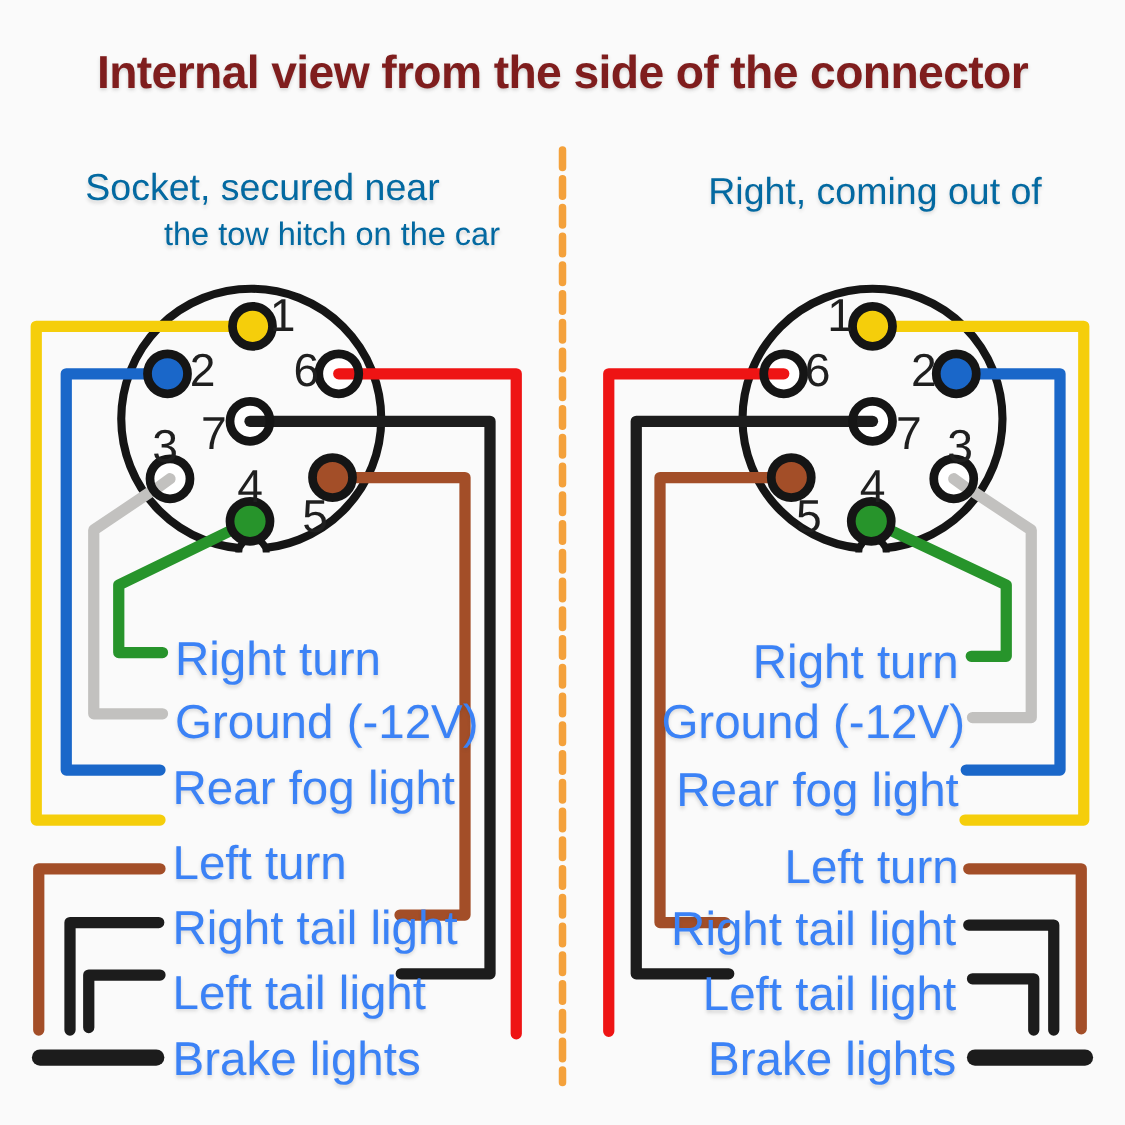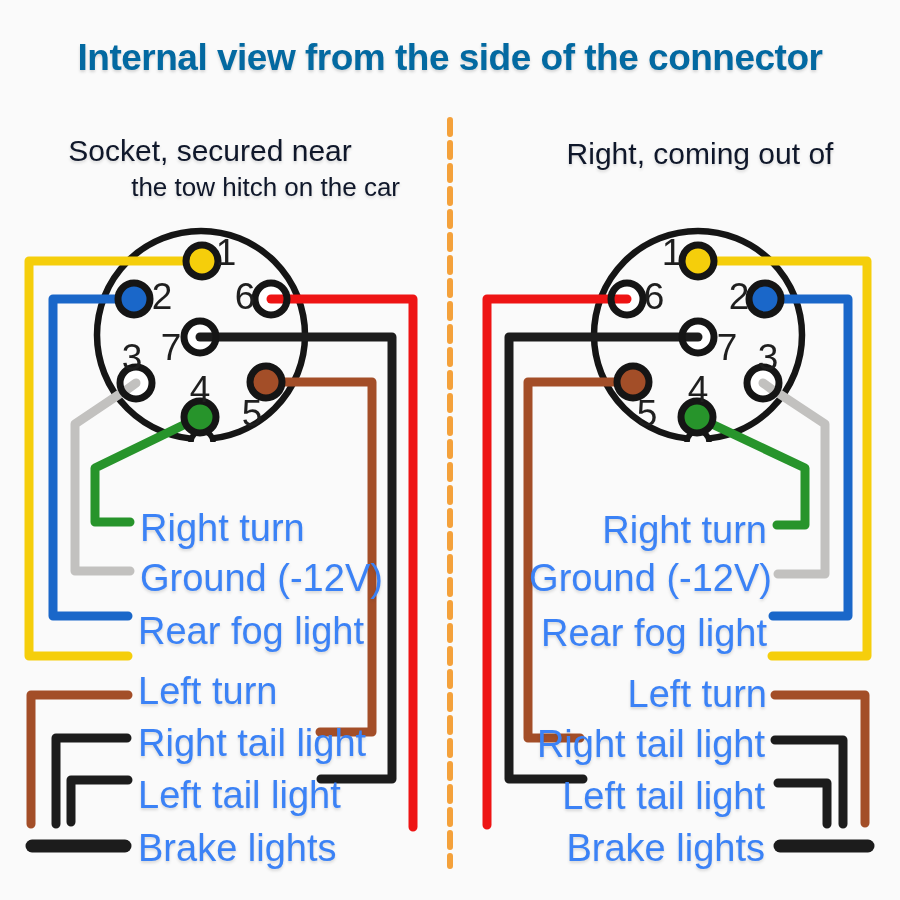--- a/index.html
+++ b/index.html
@@ -2,24 +2,24 @@
 <html><head>
 <meta charset="utf-8">
 <style>
   html,body{margin:0;padding:0;background:#e9e9e9;}
   .canvas{
     position:relative;width:900px;height:900px;background:#FAFAFA;
     font-family:"Liberation Sans","DejaVu Sans",sans-serif;overflow:hidden;
   }
   .title{
     position:absolute;top:37px;left:0;width:900px;text-align:center;
-    font-size:37px;font-weight:700;color:#0369a1;letter-spacing:-0.5px;
+    font-size:37px;font-weight:700;color:#7f1d1d;letter-spacing:-0.5px;
     text-shadow:0 2px 3px rgba(60,60,60,.20);
   }
-  .hd{position:absolute;text-align:center;color:#0f172a;text-shadow:0 2px 3px rgba(60,60,60,.18);}
+  .hd{position:absolute;text-align:center;color:#0369a1;text-shadow:0 2px 3px rgba(60,60,60,.18);}
   .hd-left{top:132px;left:20px;width:380px;}
   .hd-right{top:135px;left:520px;width:360px;}
   .hd .l1{font-size:30px;line-height:37px;}
   .hd-left .l2{font-size:26px;line-height:36px;text-align:right;}
   .hd-right .l2{font-size:29px;line-height:38px;}
   .lbl{
     position:absolute;font-size:38px;line-height:34px;color:#3b82f6;
     white-space:nowrap;text-shadow:0 2px 3px rgba(60,60,60,.18);
   }
   .lbl-r{text-align:right;}

